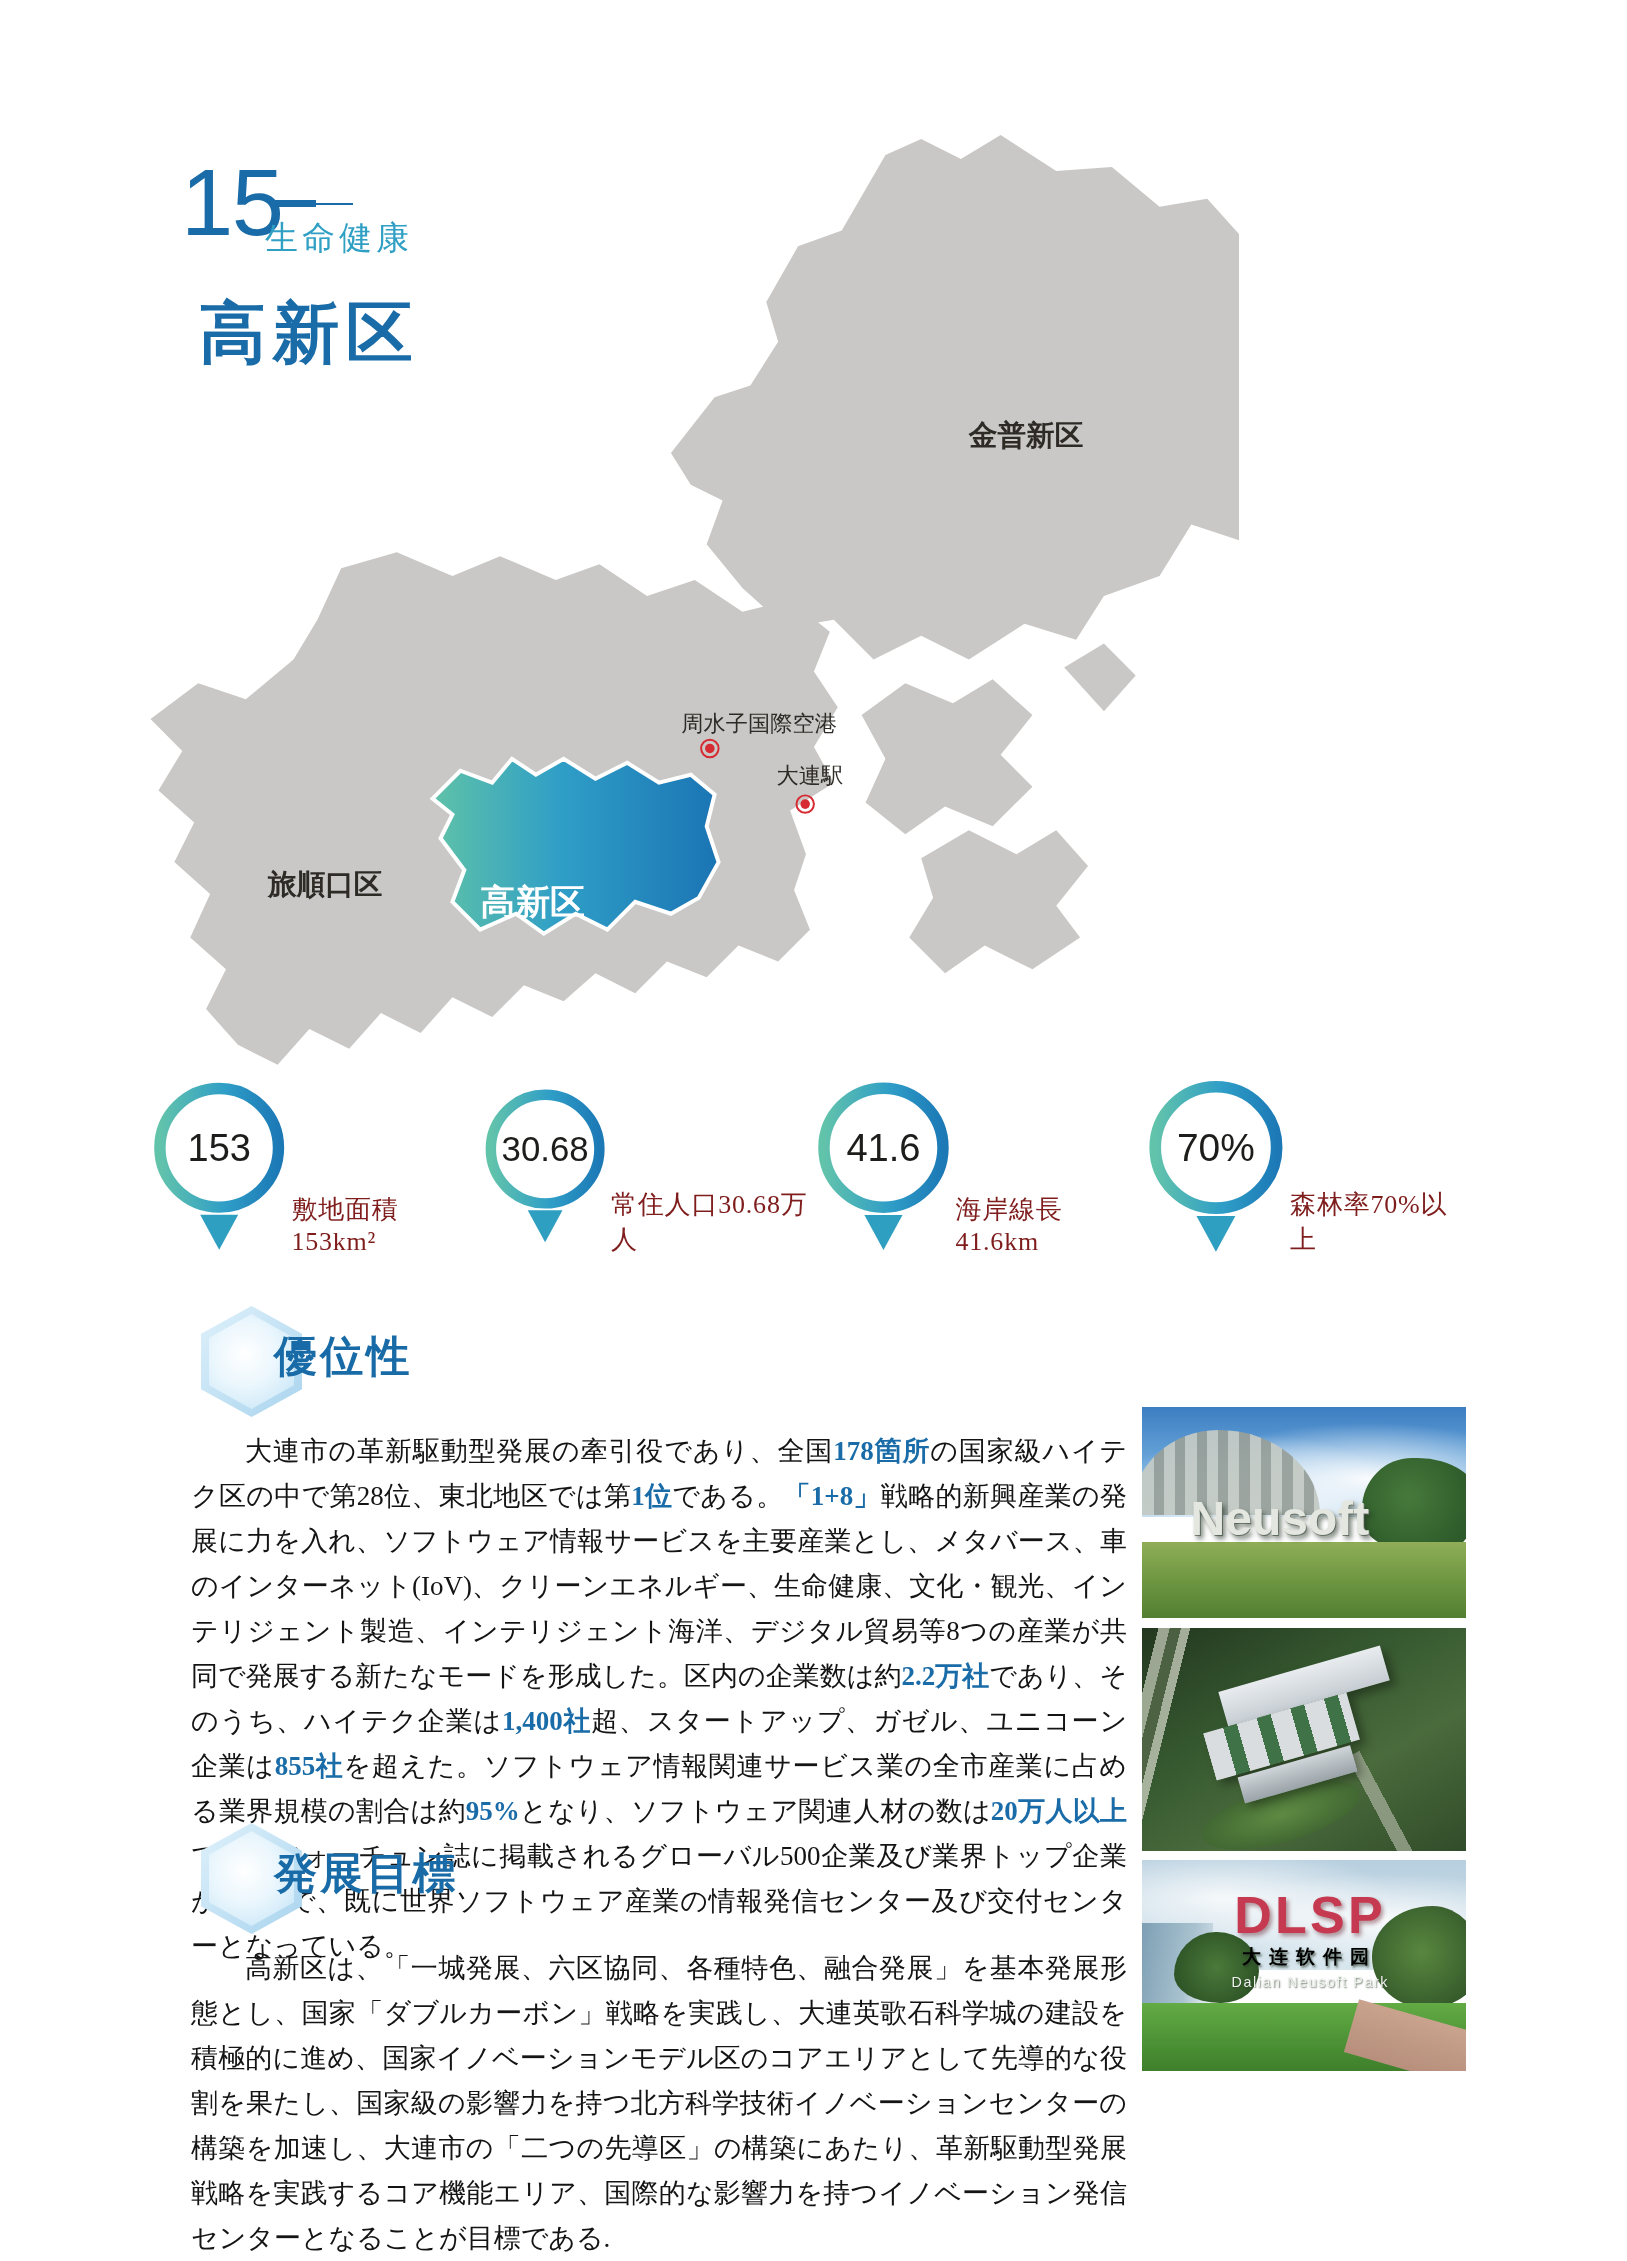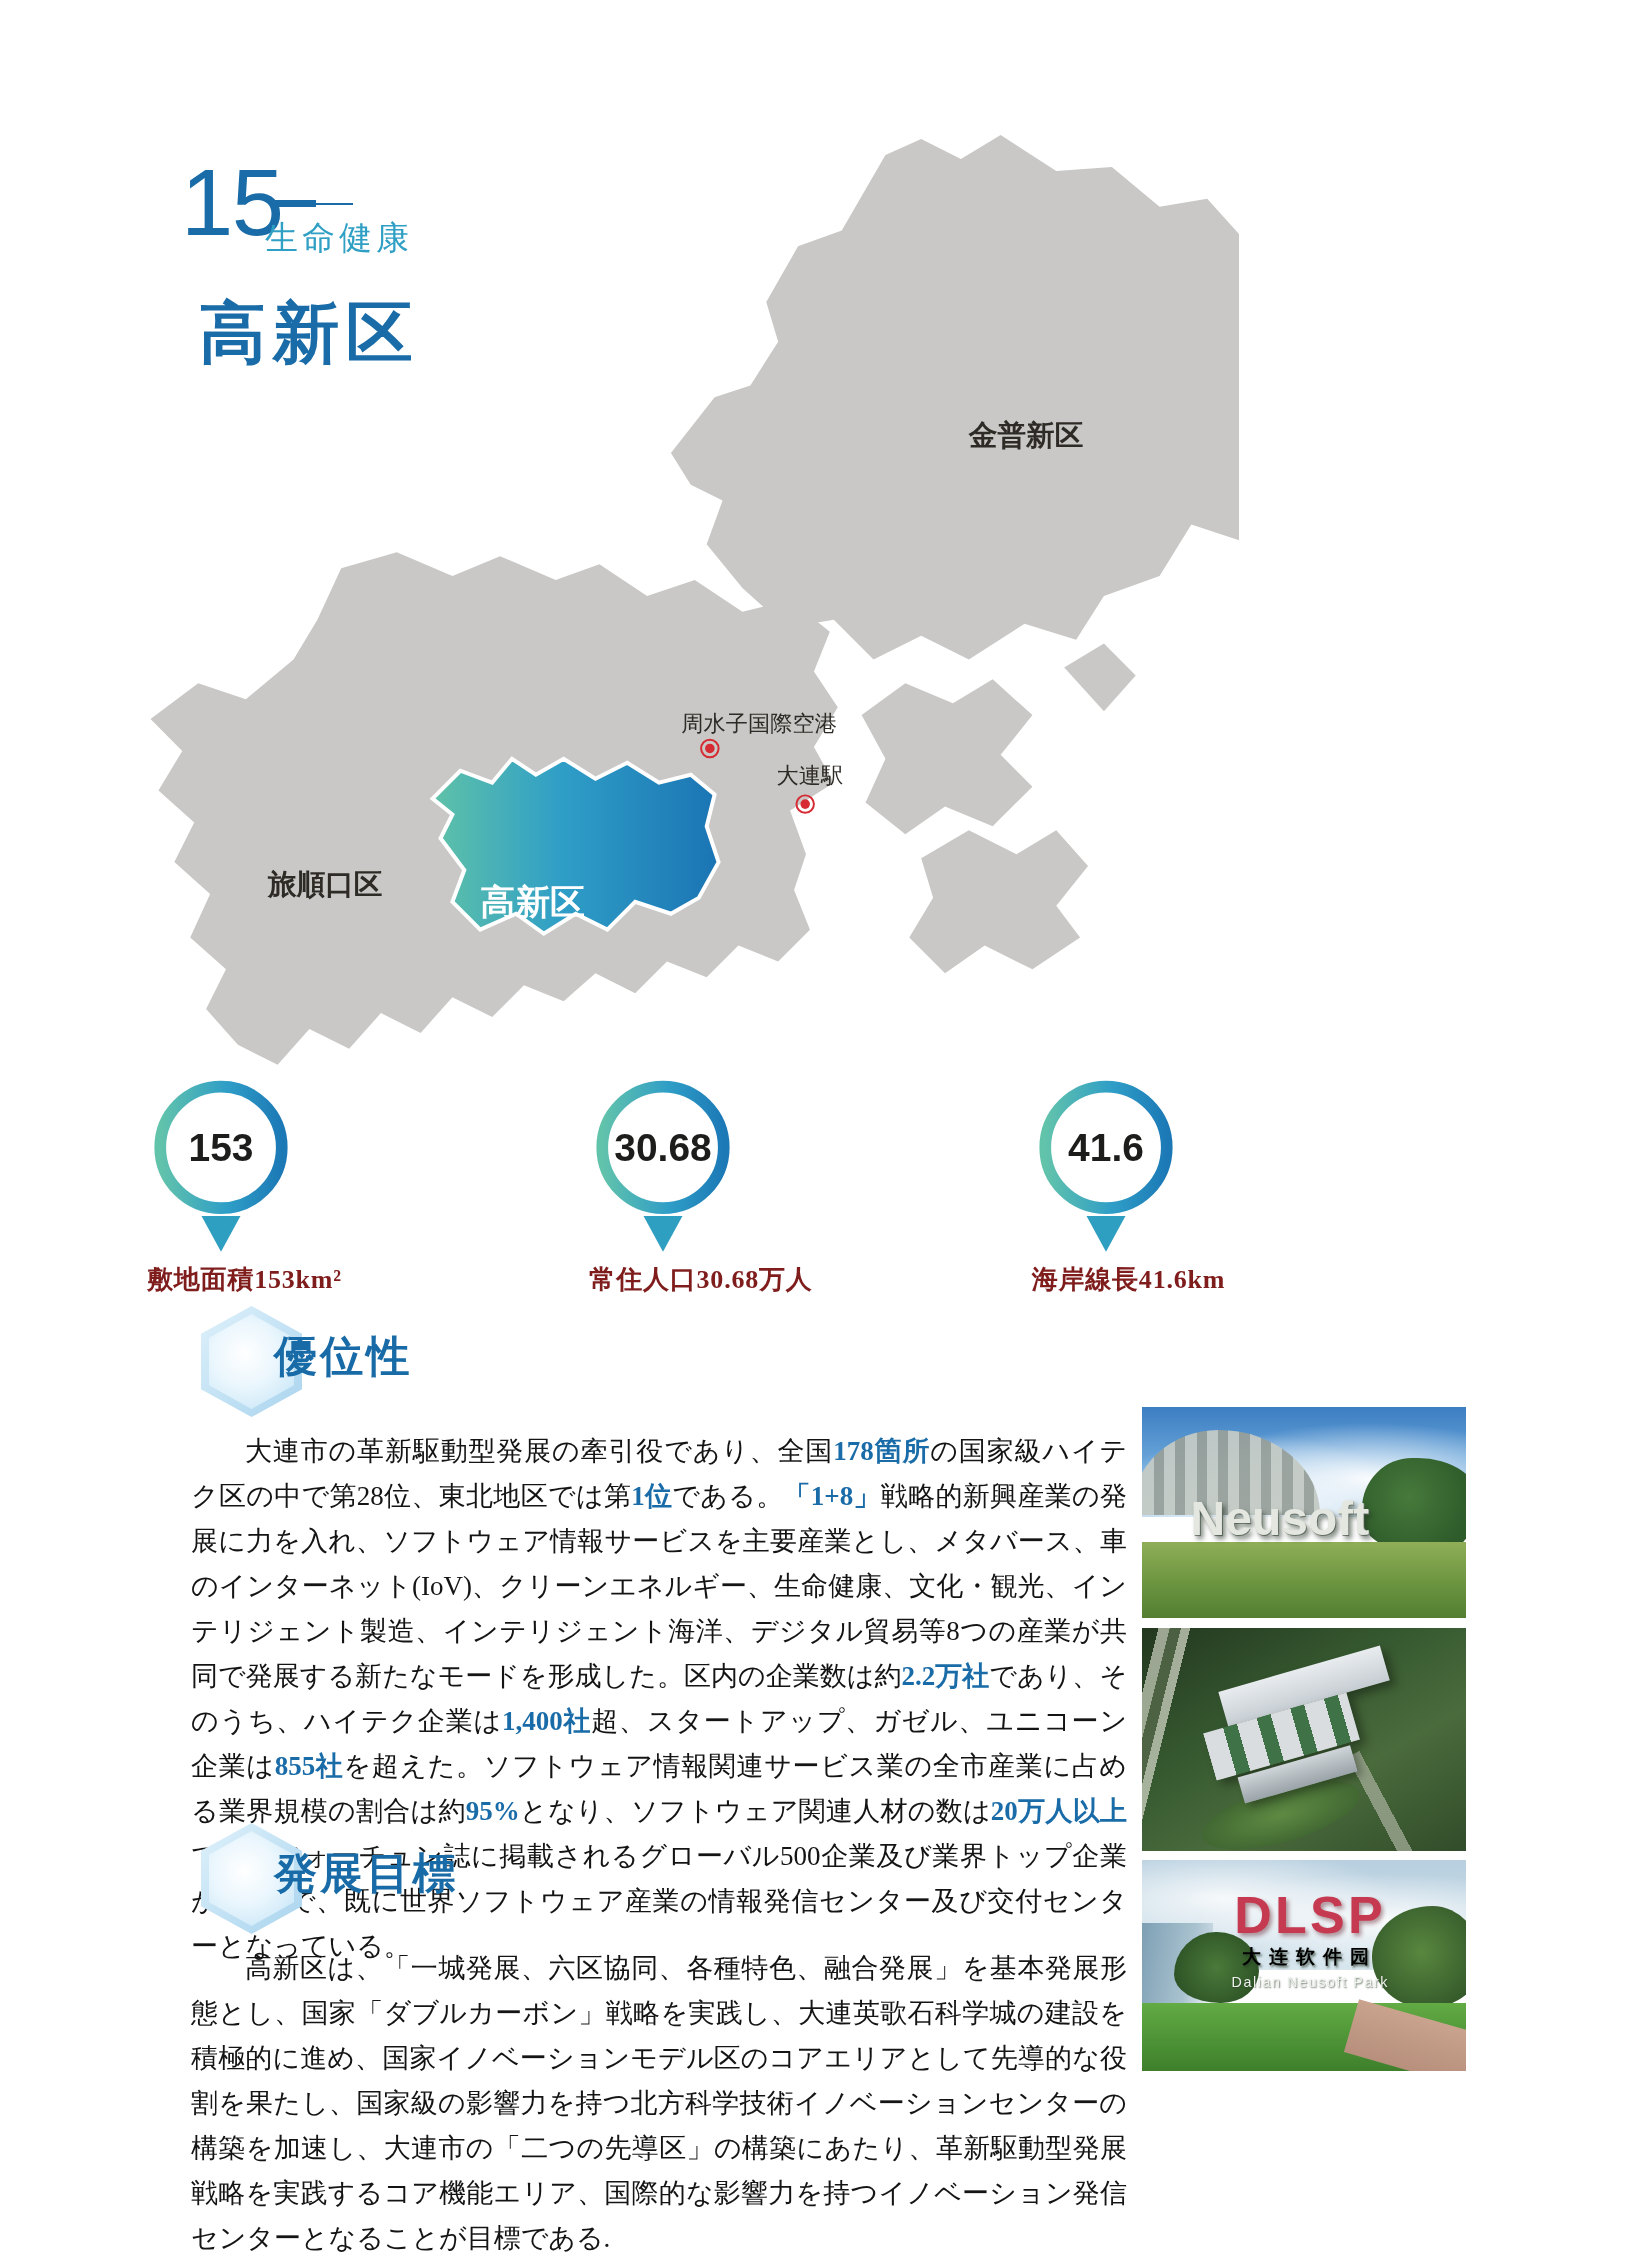--- a/index.html
+++ b/index.html
@@ -16,21 +16,21 @@
                   color:#1a6ca8;letter-spacing:6.4px;}
 
   
   .map-wrap{position:absolute;left:79px;top:111px;width:1160px;height:954px;}
   .map-label{font-family:"Liberation Serif","DejaVu Serif",serif;font-weight:700;font-size:36px;fill:#2e2a26;}
   .map-label-small{font-family:"Liberation Serif","DejaVu Serif",serif;font-size:28px;fill:#2e2a26;}
   .map-label-white{font-family:"Liberation Serif","DejaVu Serif",serif;font-weight:700;font-size:44px;fill:#ffffff;}
 
   
   .stats-row{position:absolute;left:147px;top:1069px;width:1327px;display:flex;}
-  .stat{flex:1 1 0;display:flex;flex-direction:column;align-items:flex-start;font-weight:bold;}
+  .stat{flex:1 1 0;display:flex;flex-direction:row;align-items:flex-end;}
   .stat-value{font-family:"Liberation Sans","DejaVu Sans",sans-serif;font-size:50px;fill:#1d1d1b;}
   .stat-caption{margin-top:4.8px;font-size:26px;color:#7f1d1d;letter-spacing:0.8px;}
 
   
   .section-heading{position:absolute;left:201px;width:715px;height:111px;}
   .s1 .section-heading{top:1306px;}
   .s2 .section-heading{top:1823px;}
   .hex{position:absolute;left:0;top:0;width:101px;height:111px;display:block;
        clip-path:polygon(50% 0%,100% 25%,100% 75%,50% 100%,0% 75%,0% 25%);
        background:linear-gradient(135deg,#dff1fb 0%,#a9d4ee 100%);}
@@ -198,20 +198,28 @@
       </svg>
       <div class="stat-caption">常住人口30.68万人</div>
     </div>
     <div class="stat">
       <svg class="pin" width="148" height="188" viewBox="0 0 190 240">
         <path d="M70 188 L120 188 L95 234 Z" fill="#2e9fc0"></path>
         <circle cx="95" cy="100" r="78" fill="#ffffff" stroke="url(#ringGrad)" stroke-width="15"></circle>
         <text class="stat-value" x="95" y="100" text-anchor="middle" dominant-baseline="central">41.6</text>
       </svg>
       <div class="stat-caption">海岸線長41.6km</div>
+    </div>
+    <div class="stat">
+      <svg class="pin" width="148" height="188" viewBox="0 0 190 240">
+        <path d="M70 188 L120 188 L95 234 Z" fill="#2e9fc0"></path>
+        <circle cx="95" cy="100" r="78" fill="#ffffff" stroke="url(#ringGrad)" stroke-width="15"></circle>
+        <text class="stat-value" x="95" y="100" text-anchor="middle" dominant-baseline="central">70%</text>
+      </svg>
+      <div class="stat-caption">森林率70%以上</div>
     </div>
   </section>
 
   <section class="content-section s1">
     <div class="section-heading">
       <span class="hex">
           <span class="hex-inner"></span>
         </span>
       <h2>優位性</h2>
     </div>

